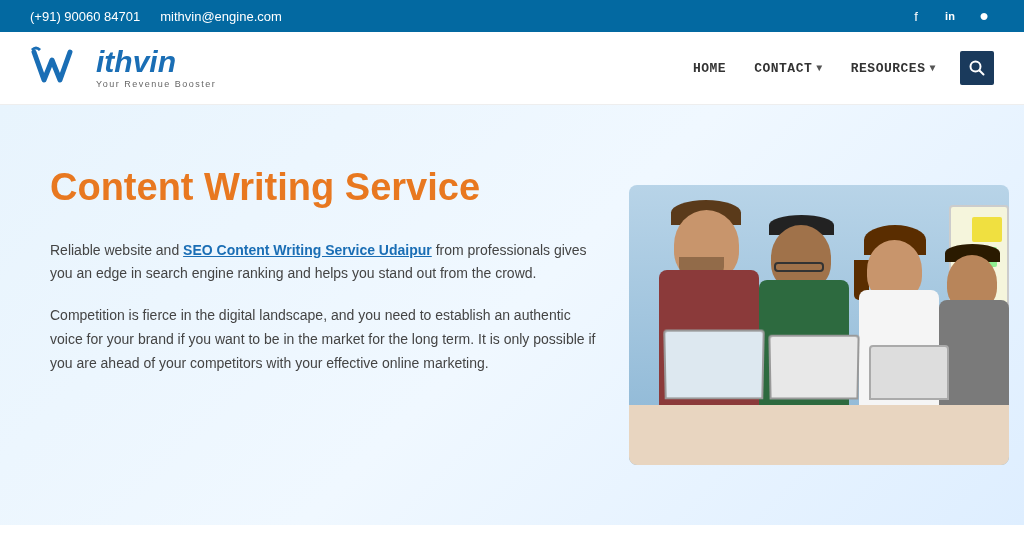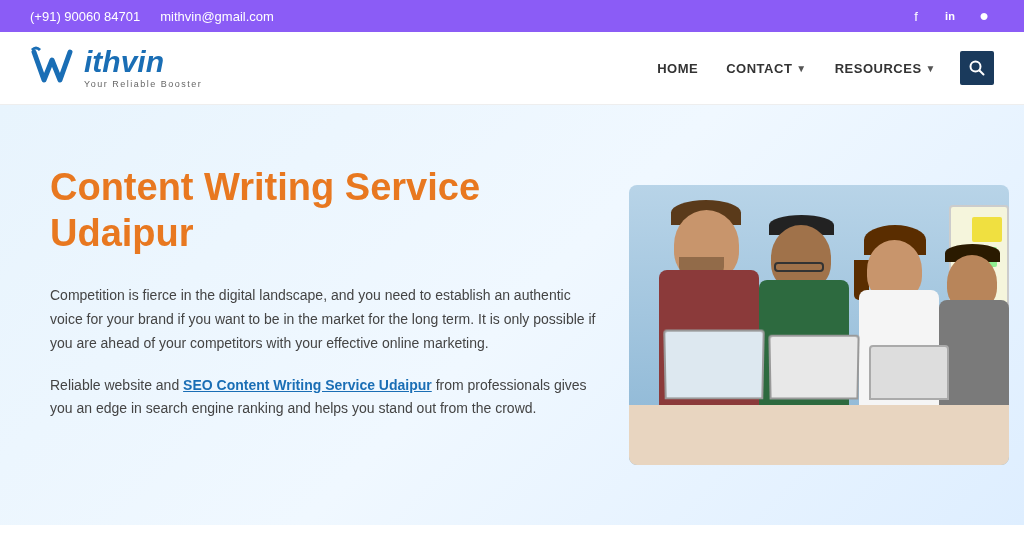--- a/index.html
+++ b/index.html
@@ -1,20 +1,20 @@
 <!DOCTYPE html>
 <html><head>
   <meta charset="utf-8">
   <style>
     * { margin: 0; padding: 0; box-sizing: border-box; }
     body { font-family: Arial, sans-serif; width: 1024px; overflow-x: hidden; }
 
     
     .top-bar {
-      background-color: #8b5cf6;
+      background-color: #0369a1;
       color: #fff;
       font-size: 13px;
       padding: 6px 30px;
       display: flex;
       justify-content: space-between;
       align-items: center;
     }
     .top-bar-left { display: flex; gap: 20px; }
     .top-bar-right { display: flex; gap: 14px; align-items: center; }
     .social-icon {
@@ -34,21 +34,21 @@
     }
     nav { display: flex; align-items: center; gap: 4px; }
     .nav-item {
       font-size: 13px;
       font-weight: 600;
       color: #333;
       padding: 8px 12px;
       cursor: pointer;
       text-decoration: none;
       letter-spacing: 0.5px;
-      display: flex; align-items: center; gap: 4px;
+      display: flex; align-items: center; gap: 4px; font-family: Liberation Mono, monospace;
     }
     .nav-dropdown-arrow {
       font-size: 10px;
       color: #555;
     }
     .search-btn {
       background: #1a3a5c;
       color: #fff;
       border: none;
       width: 34px; height: 34px;
@@ -290,30 +290,30 @@
       background: #ddd;
       border: 2px solid #aaa;
       border-radius: 4px 4px 0 0;
     }
 
     
     .logo-container {
       display: flex; flex-direction: column; align-items: flex-start;
     }
     .logo-wrapper {
-      display: flex; align-items: center; gap: 0px;
+      display: flex; align-items: center; gap: 12px;
     }
   </style>
 </head>
 <body>
 
 <div class="top-bar">
   <div class="top-bar-left">
     <span>(+91) 90060 84701</span>
-    <span>mithvin@gmail.com</span>
+    <span>mithvin@engine.com</span>
   </div>
   <div class="top-bar-right">
     <span class="social-icon">f</span>
     <span class="social-icon" style="font-weight:bold;font-size:11px;">in</span>
     <span class="social-icon" style="font-size:16px;">●</span>
   </div>
 </div>
 
 <div class="header">
 
@@ -321,21 +321,21 @@
     <div class="logo-wrapper">
       <svg width="52" height="52" viewBox="0 0 52 52">
 
         <path d="M4,10 L14,38 L22,18 L30,38 L40,10" stroke="#1a6eb5" stroke-width="5" fill="none" stroke-linecap="round" stroke-linejoin="round"></path>
         <path d="M2,8 Q6,4 10,8" stroke="#1a6eb5" stroke-width="3" fill="none"></path>
       </svg>
       <div style="margin-left:2px;">
         <div style="font-size:26px; font-weight:900; color:#1a6eb5; font-style:italic; line-height:1;">
           <span style="font-size:30px;">ithvin</span>
         </div>
-        <div style="font-size:9px; color:#666; letter-spacing:1.5px; margin-top:2px;">Your Reliable Booster</div>
+        <div style="font-size:9px; color:#666; letter-spacing:1.5px; margin-top:2px;">Your Revenue Booster</div>
       </div>
     </div>
   </div>
 
   <nav>
     <a class="nav-item">
       <span>HOME</span>
     </a>
     <a class="nav-item">
       <span>CONTACT</span>
@@ -351,26 +351,25 @@
         <line x1="10.5" y1="10.5" x2="14.5" y2="14.5" stroke="white" stroke-width="2" stroke-linecap="round"></line>
       </svg>
     </button>
   </nav>
 </div>
 
 <div class="main-content">
   <div class="content-left">
     <h1 class="main-title">
       <span>Content Writing Service</span><br>
-      <span>Udaipur</span>
     </h1>
-    <p class="body-text">Competition is fierce in the digital landscape, and you need to establish an authentic voice for your brand if you want to be in the market for the long term. It is only possible if you are ahead of your competitors with your effective online marketing.</p>
     <p class="body-text">
       <span>Reliable website and </span><a class="link-text">SEO Content Writing Service Udaipur</a><span> from professionals gives you an edge in search engine ranking and helps you stand out from the crowd.</span>
     </p>
+    <p class="body-text">Competition is fierce in the digital landscape, and you need to establish an authentic voice for your brand if you want to be in the market for the long term. It is only possible if you are ahead of your competitors with your effective online marketing.</p>
   </div>
 
   <div class="content-right">
 
     <div class="people-image">
 
       <div class="whiteboard">
         <div class="sticky-note1"></div>
         <div class="sticky-note2"></div>
       </div>

